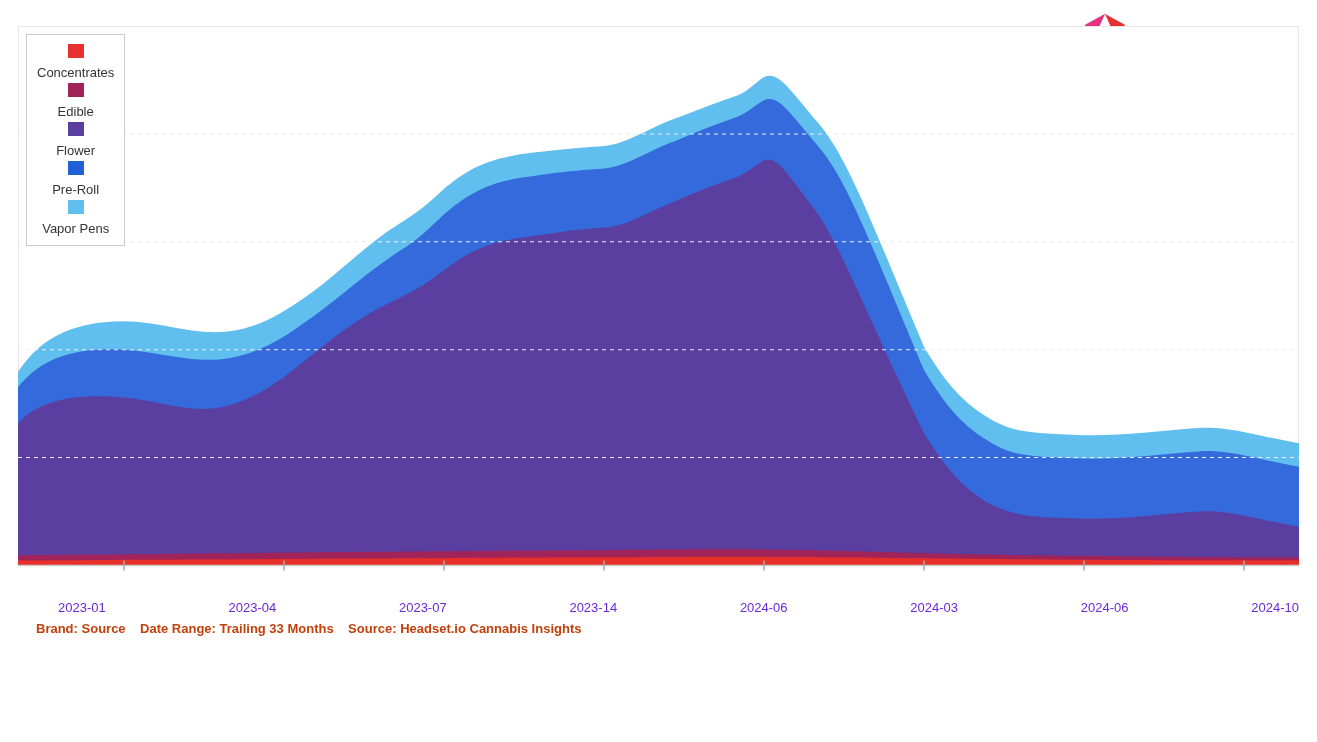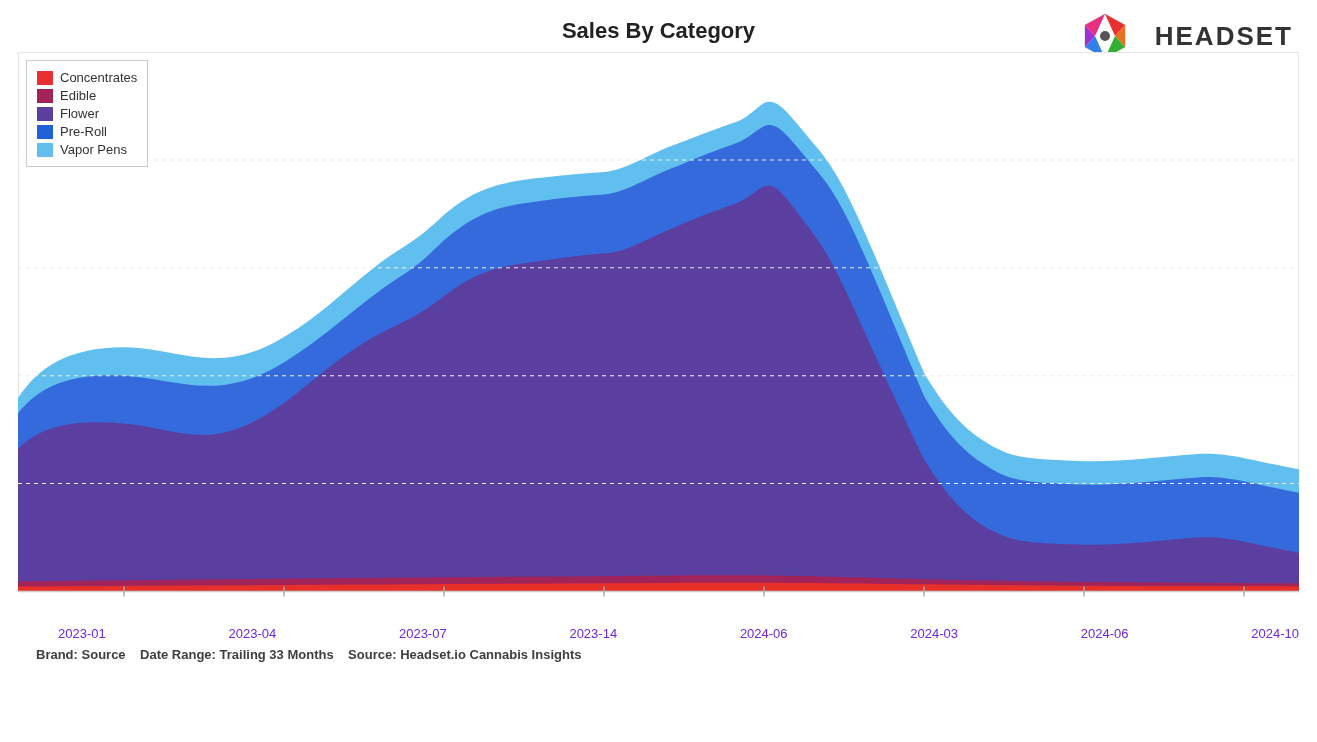--- a/index.html
+++ b/index.html
@@ -60,20 +60,21 @@
       padding: 6px 10px;
       background: #fff;
       z-index: 10;
       font-size: 13px;
     }
     .legend-item {
       display: flex;
       align-items: center;
       gap: 7px;
       margin: 3px 0;
+      flex-direction: column;
     }
     .legend-swatch {
       width: 16px;
       height: 14px;
       display: inline-block;
       flex-shrink: 0;
     }
     .legend-label {
       color: #333;
       font-size: 13px;
@@ -90,30 +91,29 @@
       color: #6d28d9;
       margin: 0 18px;
     }
     .footer {
       padding: 6px 36px;
       font-size: 13px;
       color: #555;
     }
     .footer span {
       font-weight: bold;
-      color: #404040;
+      color: #c2410c;
     }
   </style>
 </head>
 <body>
 
 <div class="page">
 
   <div class="header">
-    <div class="title">Sales By Category</div>
 
     <div class="logo">
       <svg class="logo-icon" viewBox="0 0 52 52" xmlns="http://www.w3.org/2000/svg">
 
         <polygon points="26,4 46,15 46,37 26,48 6,37 6,15" fill="none" stroke="#ccc" stroke-width="1"></polygon>
 
         <path d="M26,4 L46,15 L36,26 Z" fill="#e83030"></path>
         <path d="M46,15 L46,37 L36,26 Z" fill="#e87020"></path>
         <path d="M46,37 L26,48 L36,26 Z" fill="#30b030"></path>
         <path d="M26,48 L6,37 L16,26 Z" fill="#3080e8"></path>

